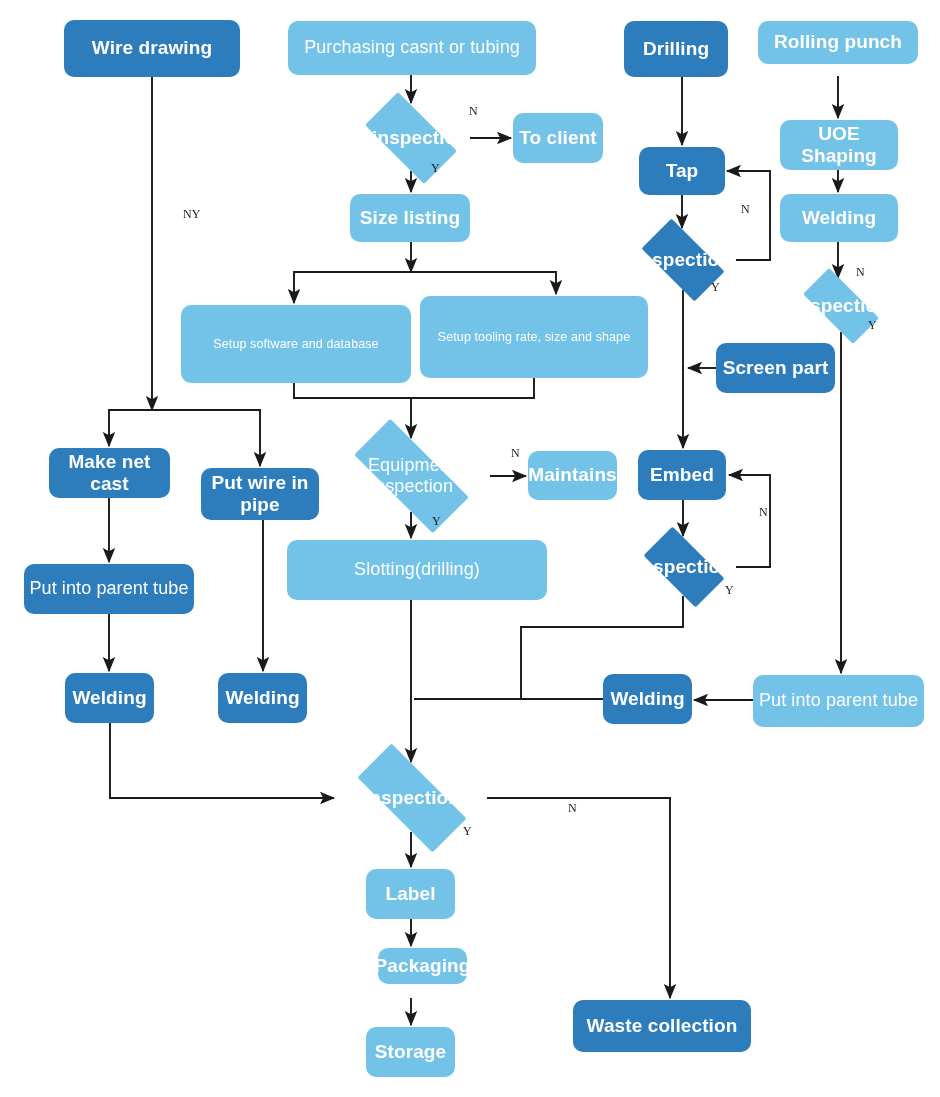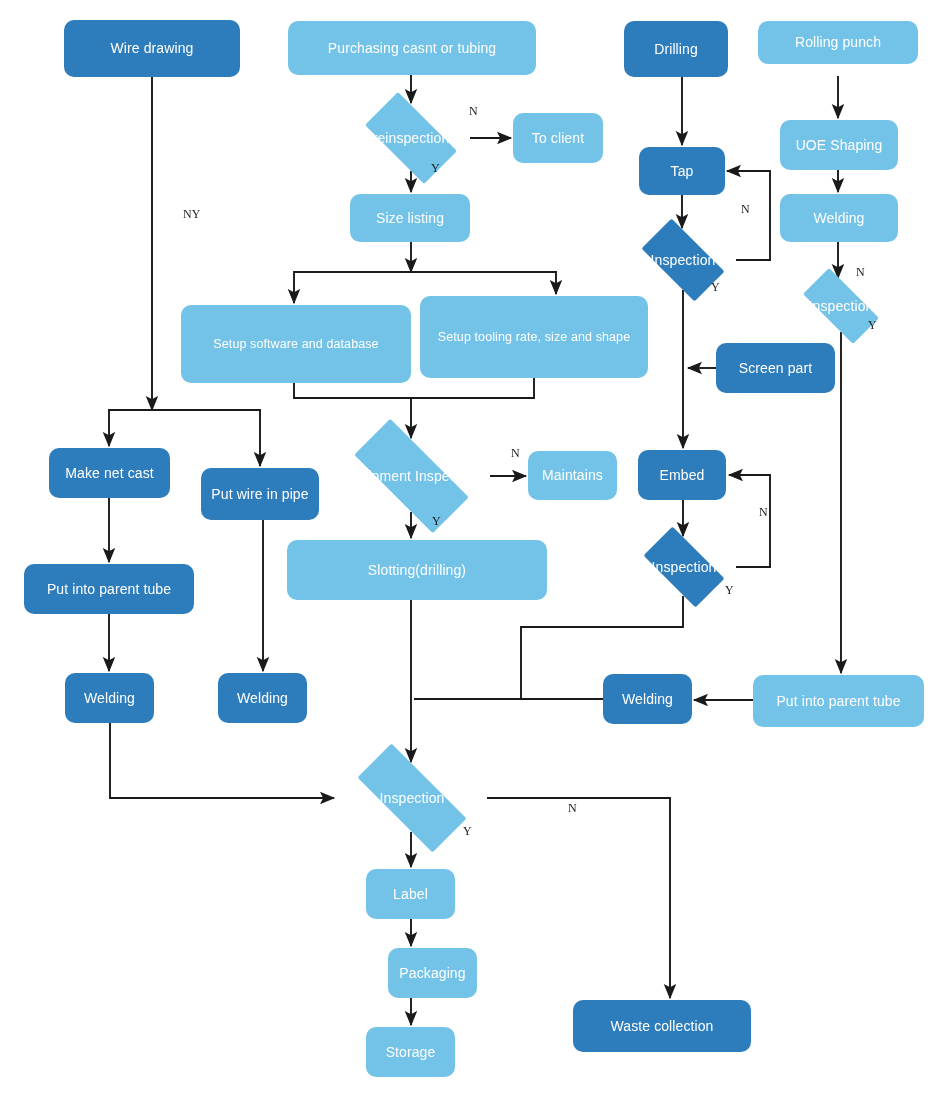--- a/index.html
+++ b/index.html
@@ -53,22 +53,22 @@
     z-index:2;
     padding:0 2px;
   }
   .elabel{
     position:absolute;
     color:#1a1a1a;
     font-size:12px;
     font-family:"Liberation Serif", serif;
     white-space:nowrap;
   }
-  .t14{ font-size:14px; }
-  .t13{ font-size:14px; }
+  .t14{ font-size:19px;font-weight:bold; }
+  .t13{ font-size:18px; }
   .t12{ font-size:12.5px; }
 </style>
 </head>
 <body>
 
 <div id="canvas">
 
   <svg id="edges" viewBox="0 0 940 1097" width="940" height="1097">
     <defs>
       <marker id="ah" markerWidth="9" markerHeight="9" refX="7.4" refY="3.3" orient="auto" markerUnits="strokeWidth">
@@ -228,21 +228,21 @@
       <div class="node proc light" style="left: 753px; top: 675px; width: 171px; height: 52px;">
         <span class="t13">Put into parent tube</span>
       </div>
       <div class="node dec light" style="left: 337px; top: 764px; width: 150px; height: 68px;">
         <span class="dshape"></span>
         <span class="t14 dlabel">Inspection</span>
       </div>
       <div class="node proc light" style="left: 366px; top: 869px; width: 89px; height: 50px;">
         <span class="t14">Label</span>
       </div>
-      <div class="node proc light" style="left: 388px; top: 948px; width: 89px; height: 50px;">
+      <div class="node proc light" style="left: 378px; top: 948px; width: 89px; height: 36px;">
         <span class="t14">Packaging</span>
       </div>
       <div class="node proc light" style="left: 366px; top: 1027px; width: 89px; height: 50px;">
         <span class="t14">Storage</span>
       </div>
       <div class="node proc dark" style="left: 573px; top: 1000px; width: 178px; height: 52px;">
         <span class="t14">Waste collection</span>
       </div>
     </div>
   <div id="labels-layer">

